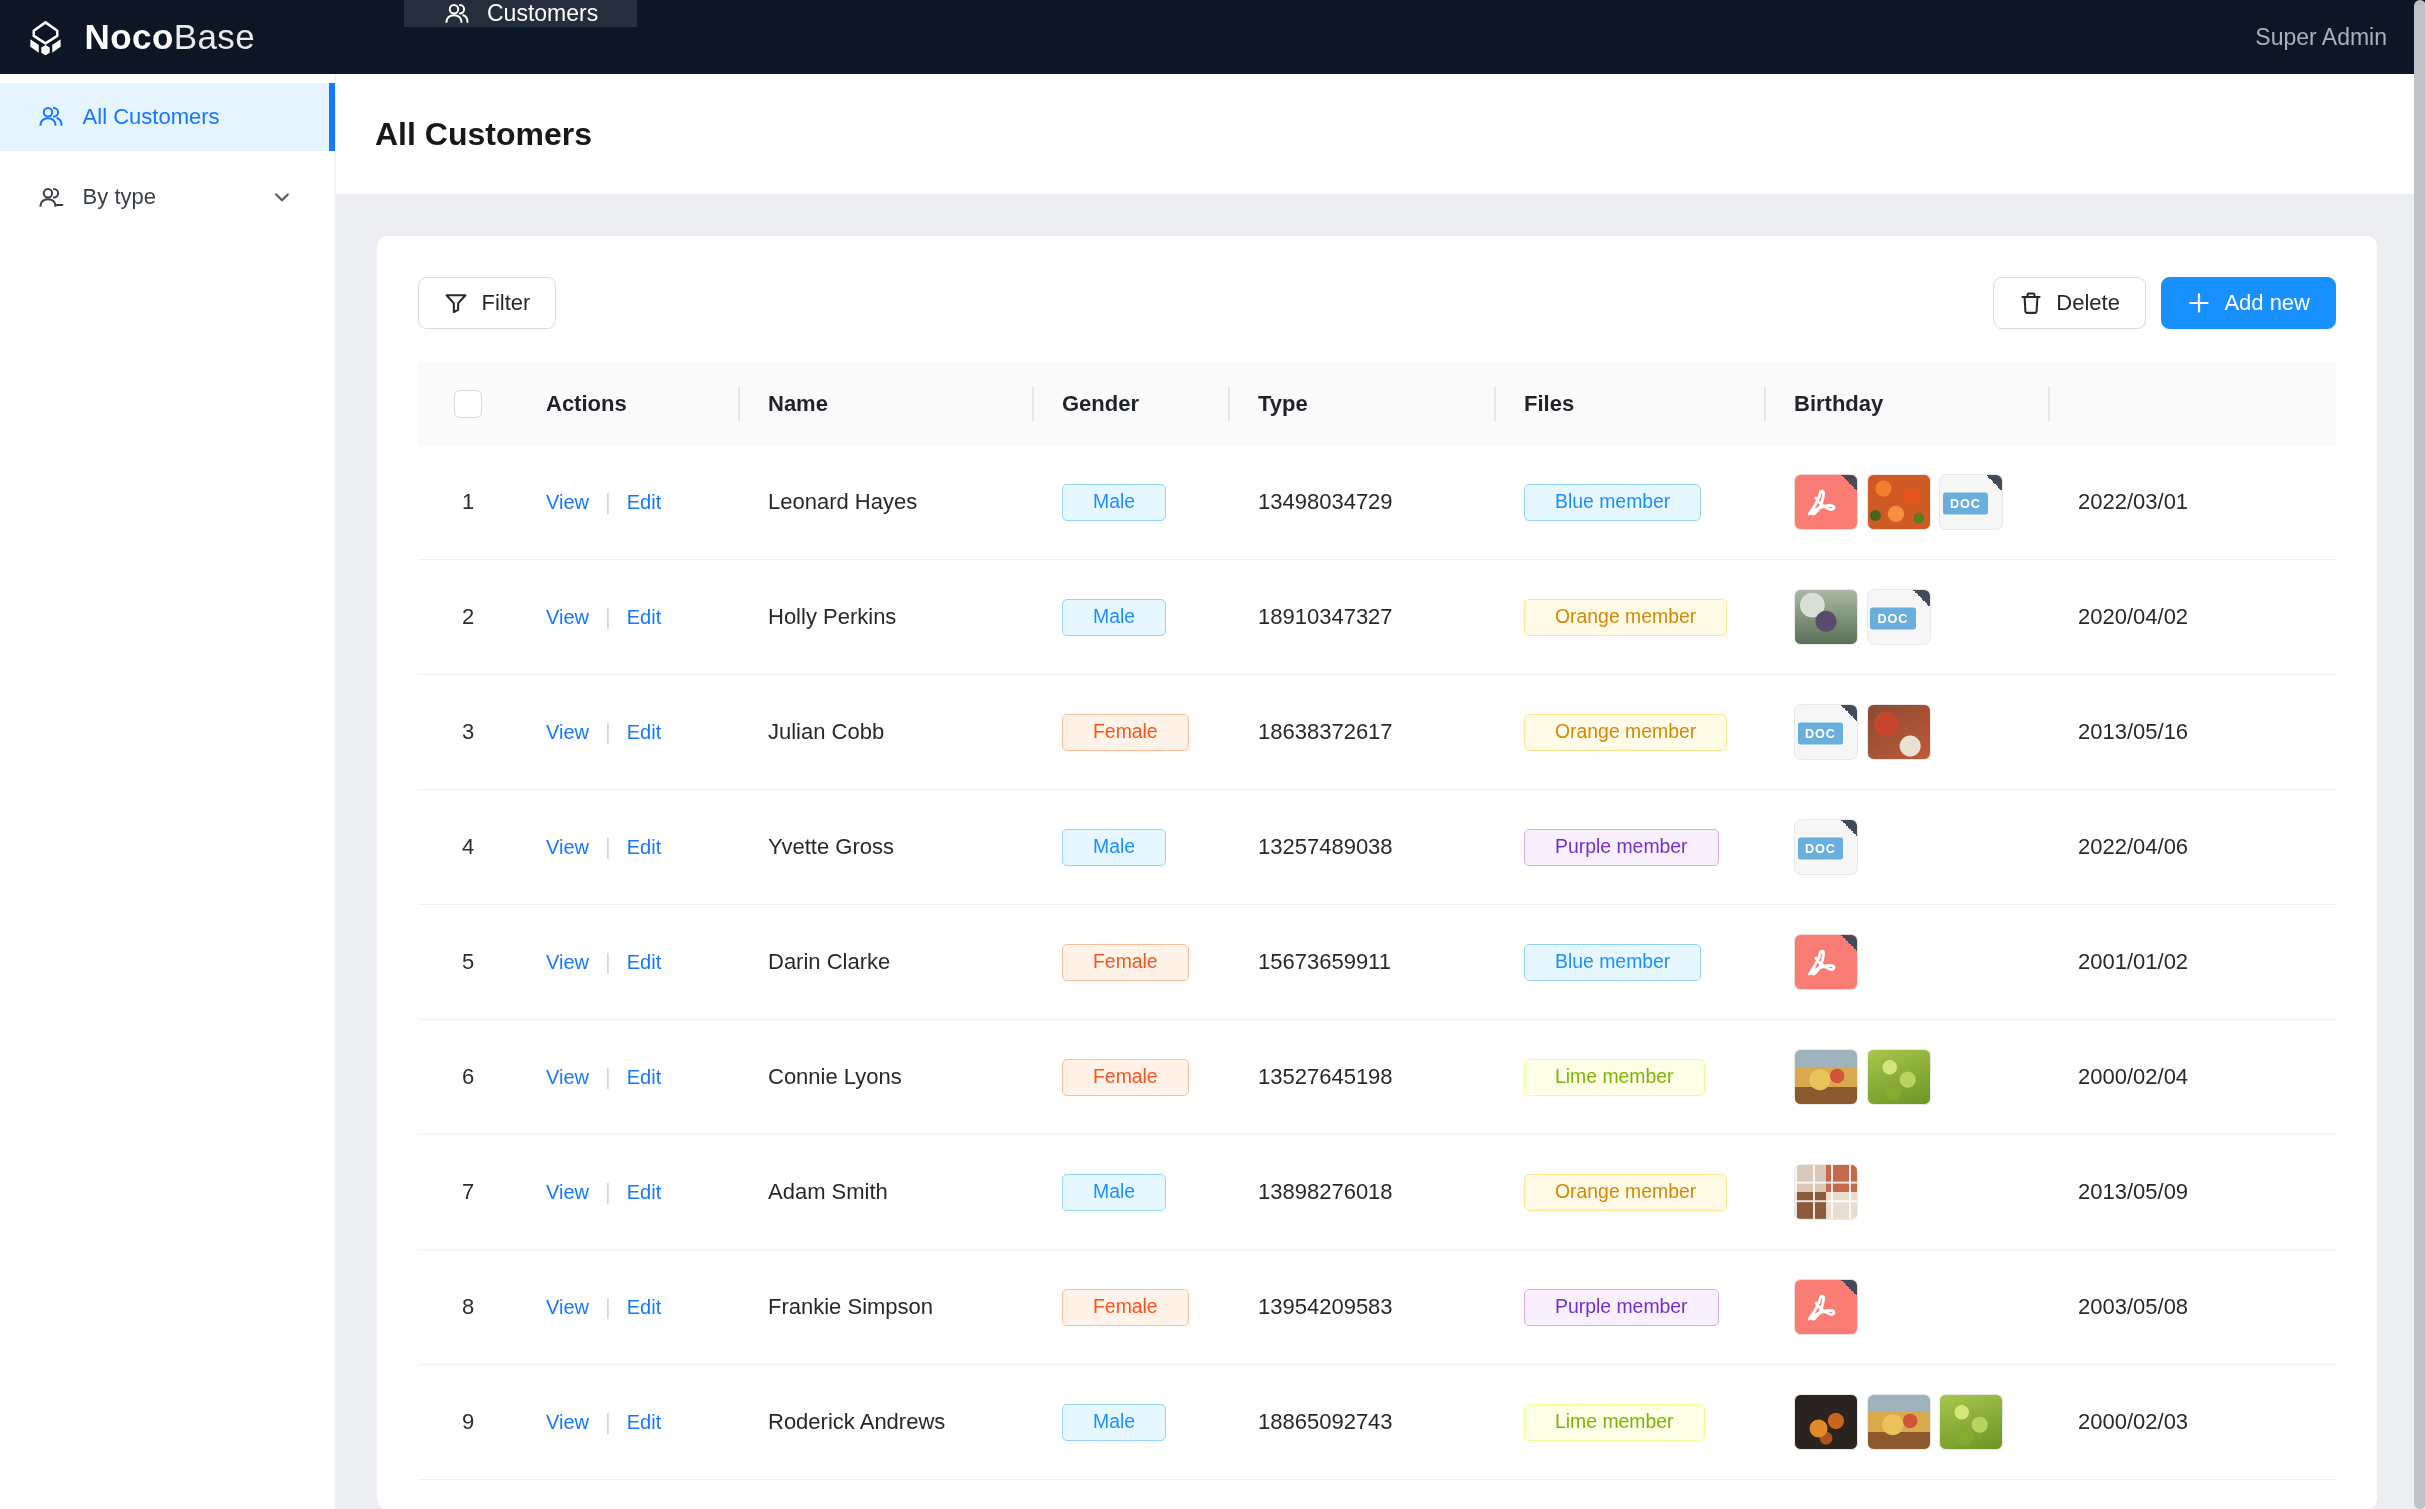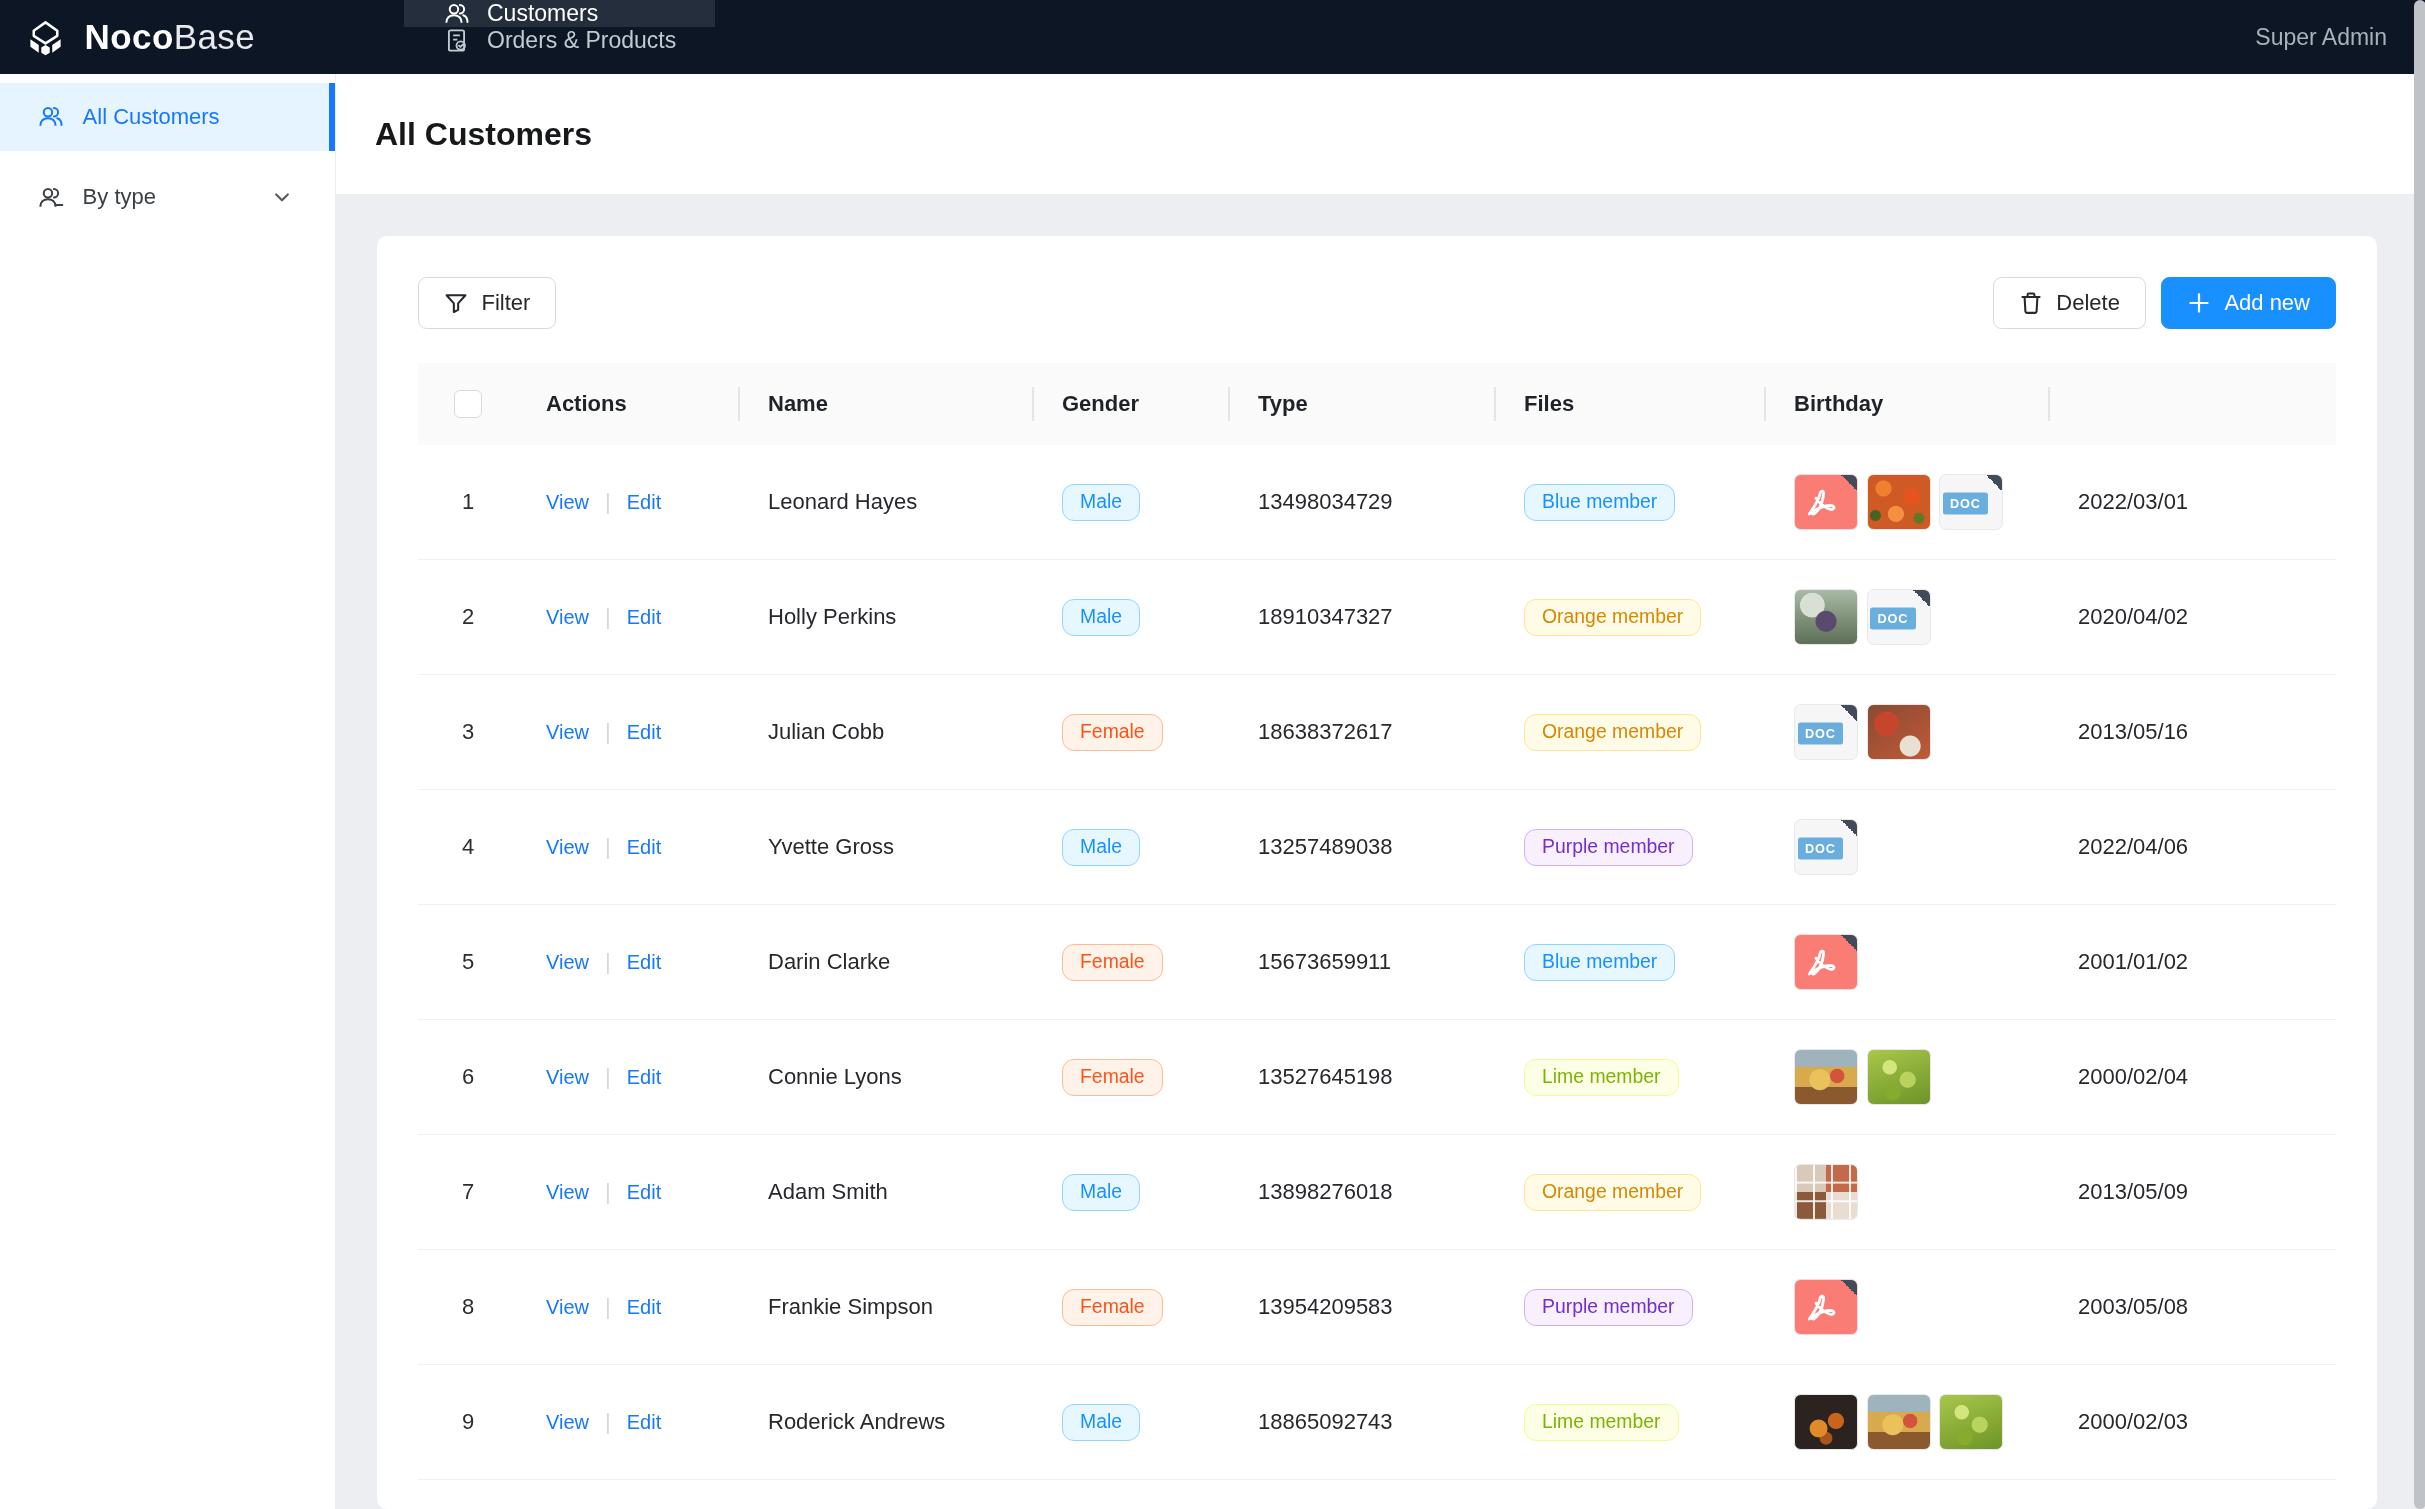--- a/index.html
+++ b/index.html
@@ -52,21 +52,21 @@
   .thead .tcell { font-weight: 700; color: #1f2averisk329; color: #1f2329; position: relative; height: 100%; display: flex; align-items: center; }
   .thead .tcell.sep::after { content: ""; position: absolute; right: 0; top: 50%; transform: translateY(-50%); width: 1.7px; height: 34px; background: #e3e5e8; }
   .tbody .trow { height: 115px; border-bottom: 1.7px solid #f0f0f0; }
   .tcell { padding-left: 28px; font-size: 22px; overflow: hidden; white-space: nowrap; }
   .tcell.center { padding-left: 0; display: flex; justify-content: center; }
   .checkbox { width: 28px; height: 28px; border: 1.7px solid #d9d9d9; border-radius: 6px; background: #fff; cursor: pointer; }
   .row-index { color: #2b2d31; }
   .link { color: #1677ff; text-decoration: none; cursor: pointer; font-size: 20px; }
   .action-divider { color: #d4d7db; margin: 0 16px; }
 
-  .badge { display: inline-flex; align-items: center; height: 37px; padding: 0 17px; border-radius: 12px; border: 1.7px solid; font-size: 19.4px; line-height: 1; white-space: nowrap; }
+  .badge { display: inline-flex; align-items: center; height: 37px; padding: 0 30px; border-radius: 5px; border: 1.7px solid; font-size: 19.4px; line-height: 1; white-space: nowrap; }
   .badge-male, .badge-blue { background: #e6f7ff; border-color: #91d5ff; color: #1890ff; }
   .badge-female { background: #fff2e8; border-color: #ffbb96; color: #fa541c; }
   .badge-orange { background: #fffbe6; border-color: #ffe58f; color: #d48806; }
   .badge-purple { background: #f9f0ff; border-color: #d3adf7; color: #722ed1; }
   .badge-lime { background: #fcffe6; border-color: #eaff8f; color: #7cb305; }
 
   
   .files-wrap { display: flex; gap: 8.5px; }
   .thumb { width: 64px; height: 56px; border-radius: 6.8px; border: 1.7px solid #e8e8e8; position: relative; overflow: hidden; background: #f7f7f7; flex: 0 0 auto; cursor: pointer; }
   .thumb .fold { position: absolute; top: -1.7px; right: -1.7px; width: 20px; height: 20px; background: linear-gradient(225deg, #414b59 50%, rgba(0,0,0,0) 50%); }
@@ -102,29 +102,20 @@
     </div>
     <nav class="nav-tabs">
       <div class="nav-tab active">
         <svg viewBox="0 0 32 32" fill="none" stroke="currentColor" stroke-width="2.4">
           <circle cx="13" cy="11" r="5"></circle>
           <path d="M4 27 c0-6 4-9 9-9 s9 3 9 9"></path>
           <path d="M20 6 a5 5 0 0 1 0 10" stroke-linecap="round"></path>
           <path d="M24 18 c3.5 1 5 4 5 8" stroke-linecap="round"></path>
         </svg>
         <span>Customers</span>
-      </div>
-      <div class="nav-tab">
-        <svg viewBox="0 0 32 32" fill="none" stroke="currentColor" stroke-width="2.2">
-          <rect x="7" y="4" width="18" height="24" rx="2"></rect>
-          <path d="M12 10 h8 M12 15 h5"></path>
-          <circle cx="21" cy="22" r="5"></circle>
-          <path d="M19 22 l1.6 1.6 L24 20.5" stroke-linecap="round" stroke-linejoin="round"></path>
-        </svg>
-        <span>Orders &amp; Products</span>
       </div>
     </nav>
     <div class="topnav-spacer"></div>
     <div class="nav-user">
       <span>Super Admin</span>
     </div>
   </header>
 
   <div class="body-row">
 

